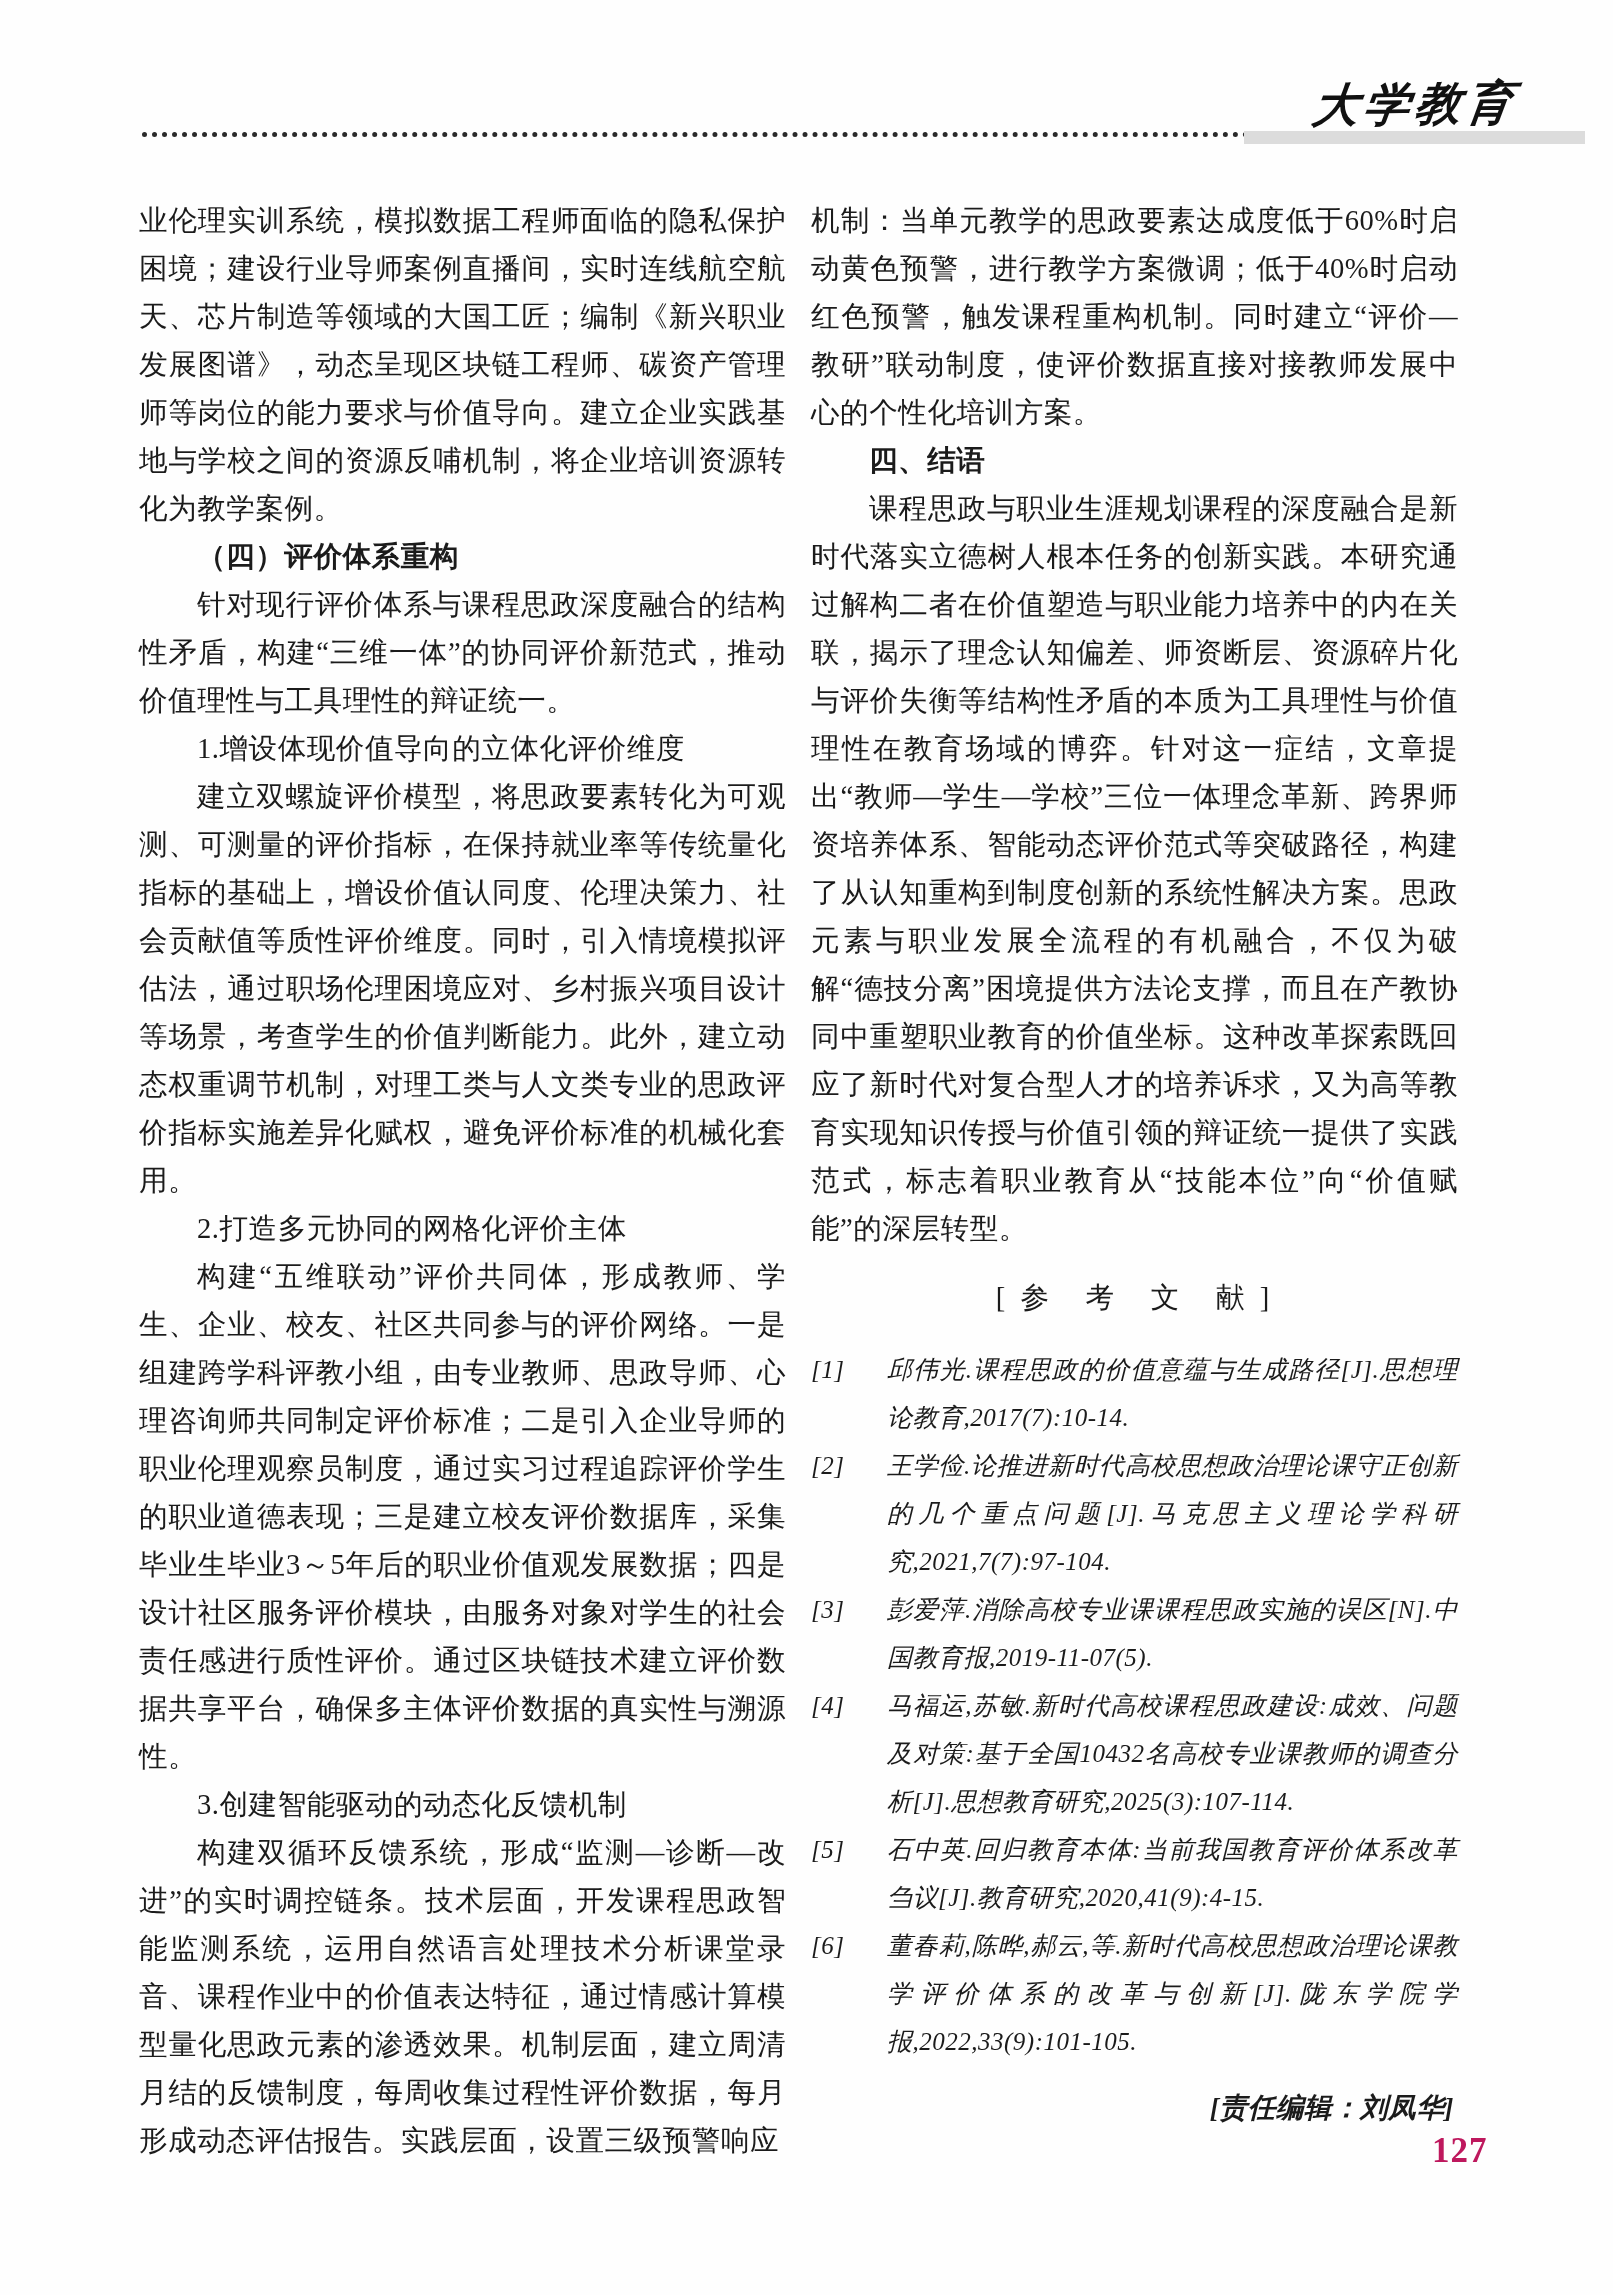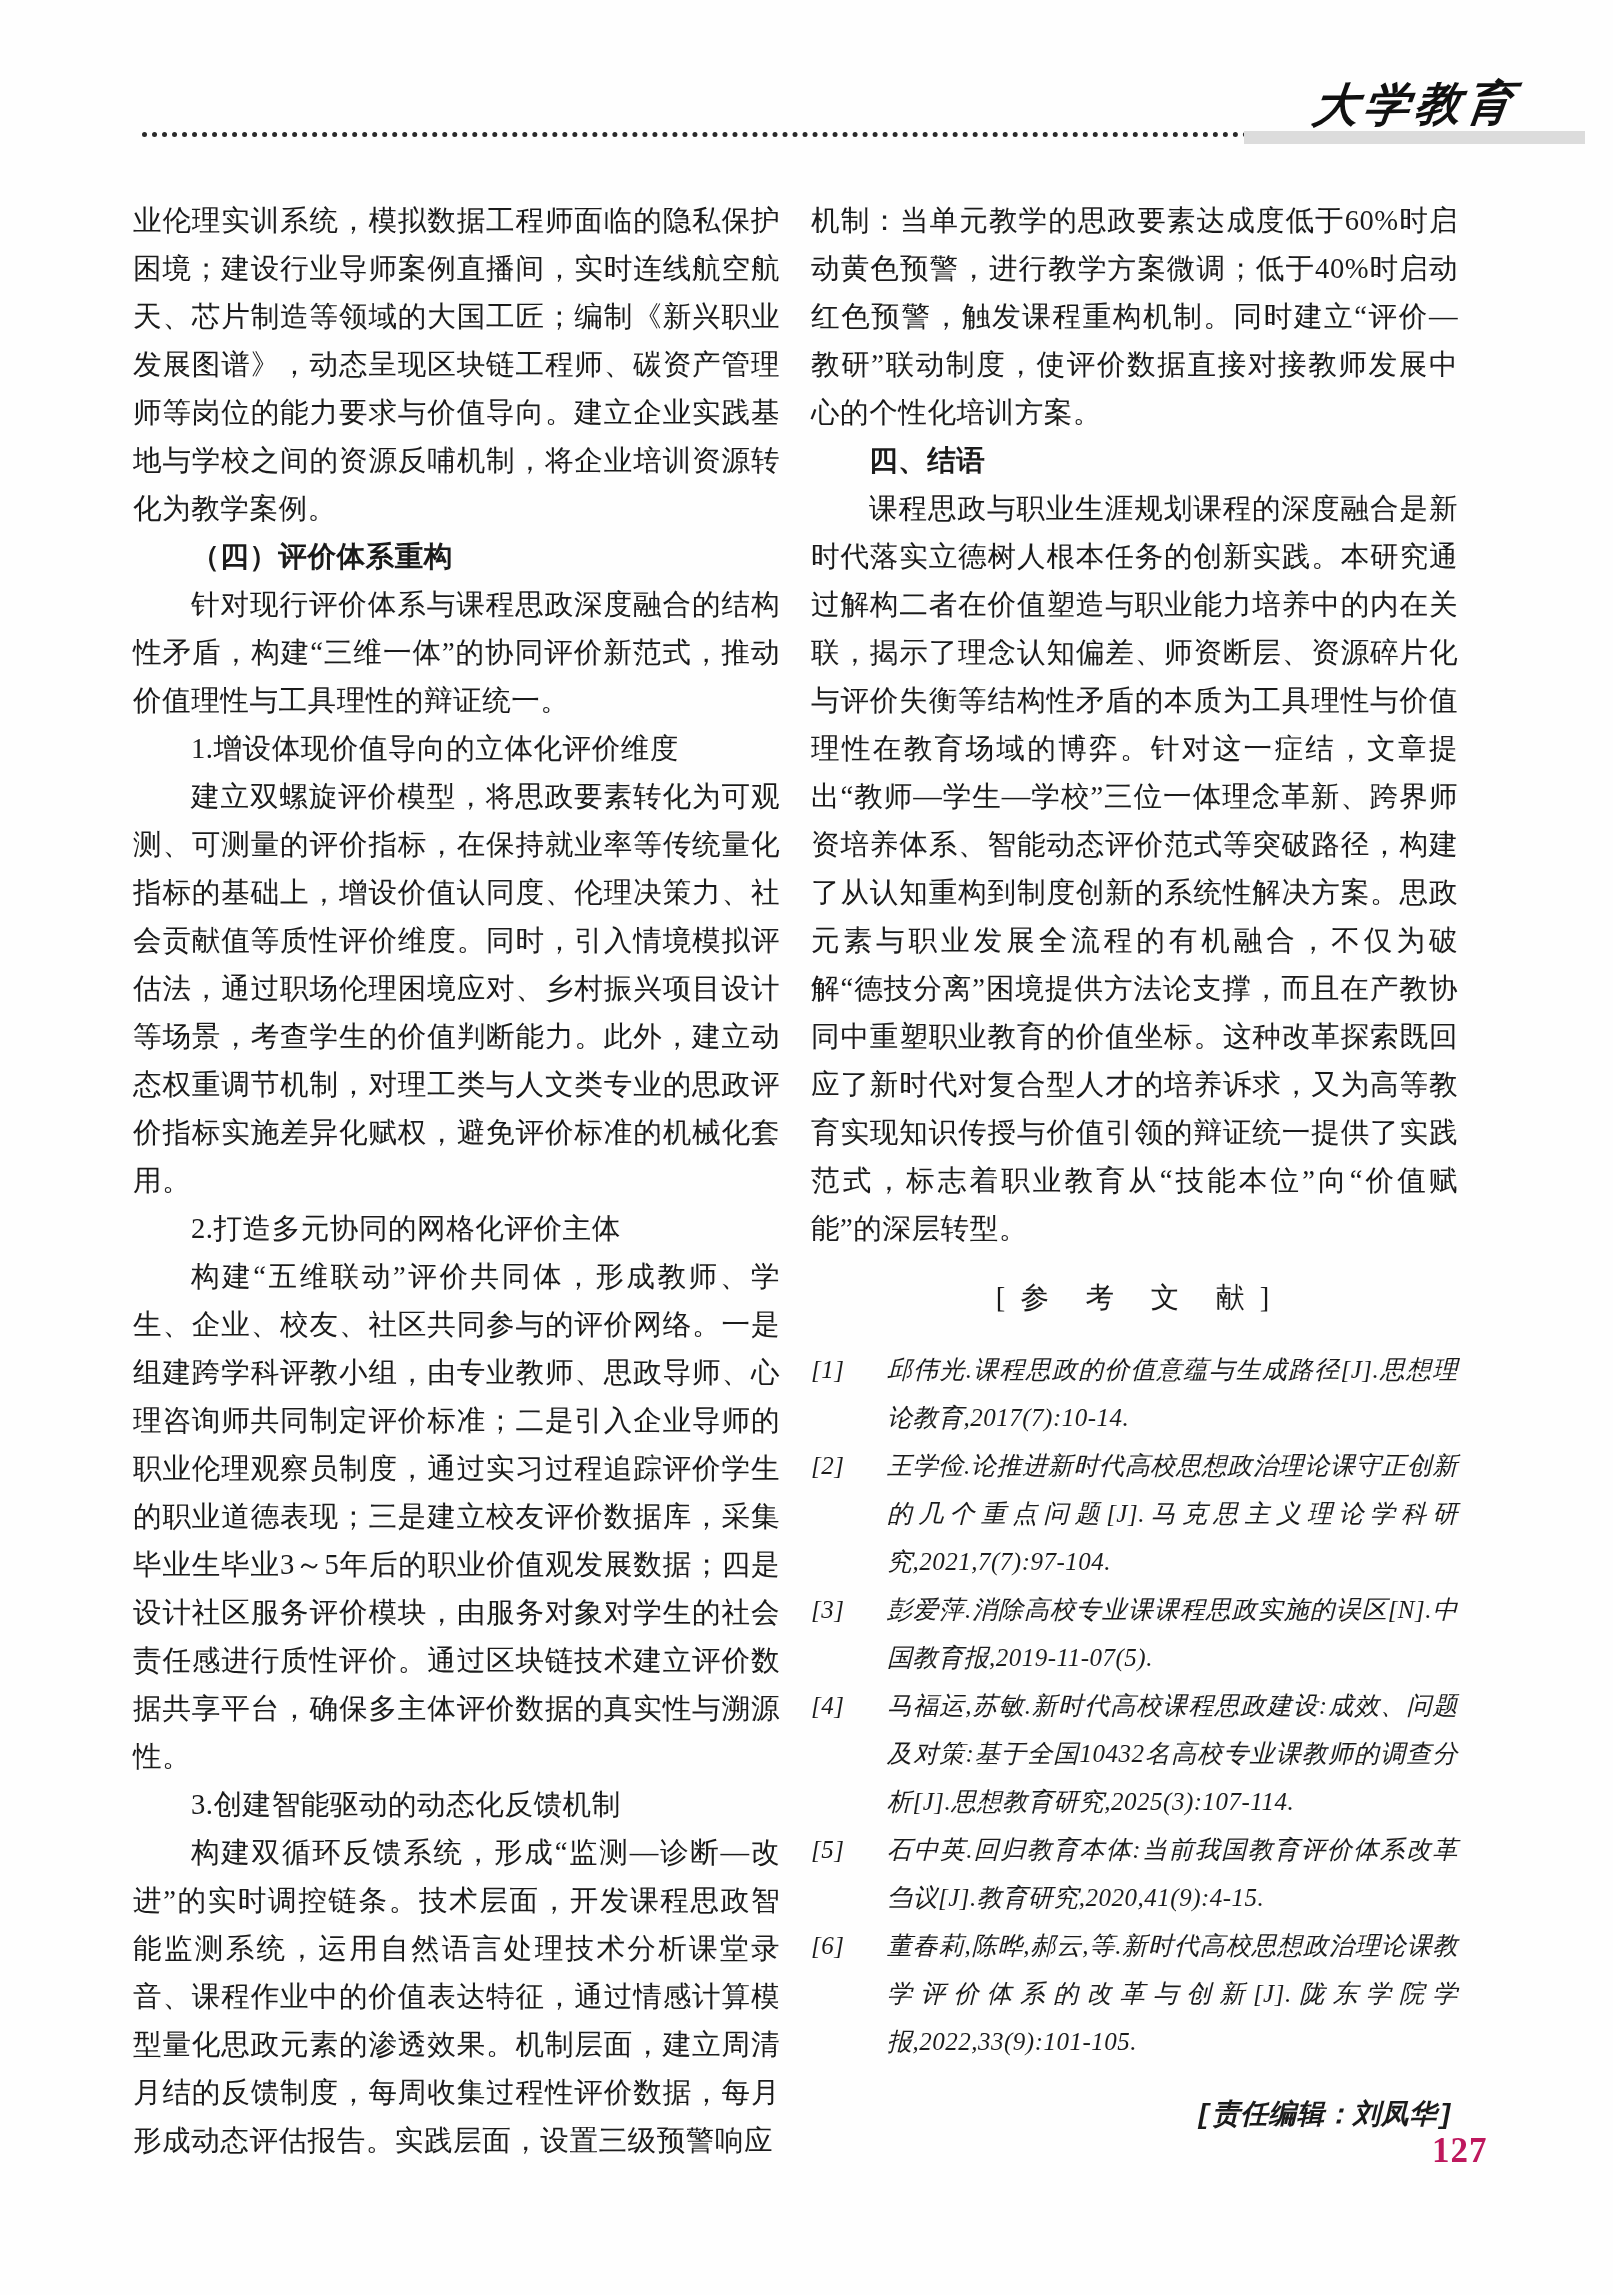--- a/index.html
+++ b/index.html
@@ -49,21 +49,21 @@
   .col {
     position: absolute;
     top: 197px;
     width: 647px;
     font-size: 28.6px;
     line-height: 48px;
     text-align: justify;
     text-justify: inter-ideograph;
     letter-spacing: 0.5px;
   }
-  .col-left  { left: 133px;  }
+  .col-left  { left: 139px;  }
   .col-right { left: 811px; }
 
   .para { margin: 0; padding: 0; }
   .indent     { text-indent: 58px; }
   .heading    { text-indent: 58px; font-weight: bold; }
   .subheading { text-indent: 58px; }
 
   
   .ref-title {
     margin: 21px 0 24px 0;
@@ -77,28 +77,27 @@
   .ref-item {
     display: flex;
     font-size: 25px;
     line-height: 48px;
     font-style: italic;
   }
   .ref-no   { flex: 0 0 76px; }
   .ref-text { flex: 1; text-align: justify; text-justify: inter-ideograph; }
 
   .editor {
-    margin-top: 26px;
+    margin-top: 18px;
     text-align: right;
     font-weight: bold;
     font-style: italic;
     font-size: 27.6px;
     line-height: 48px;
     padding-right: 4px;
-    font-family: Liberation Mono, monospace;
   }
 
   
   .pageno {
     position: absolute;
     left: 1432px;
     top: 2131px;
     font-size: 35px;
     font-weight: bold;
     letter-spacing: 1px;

